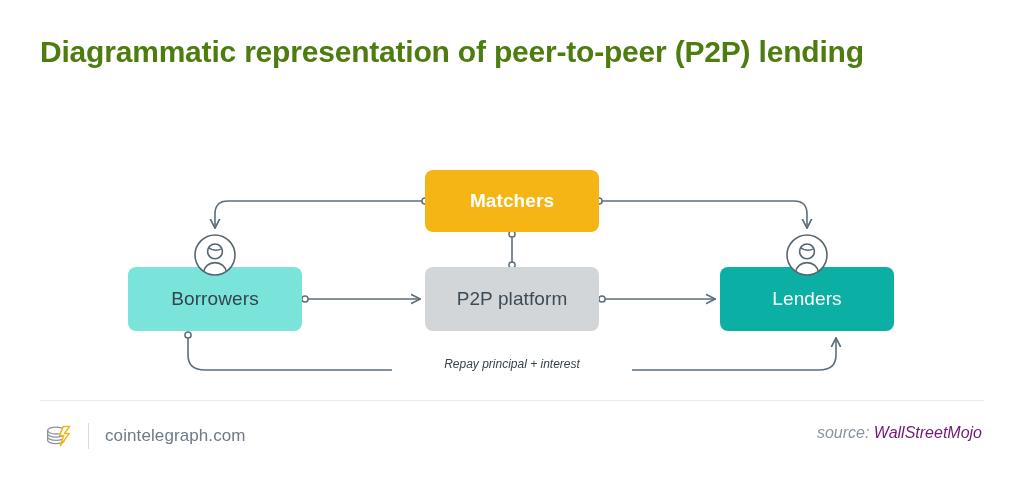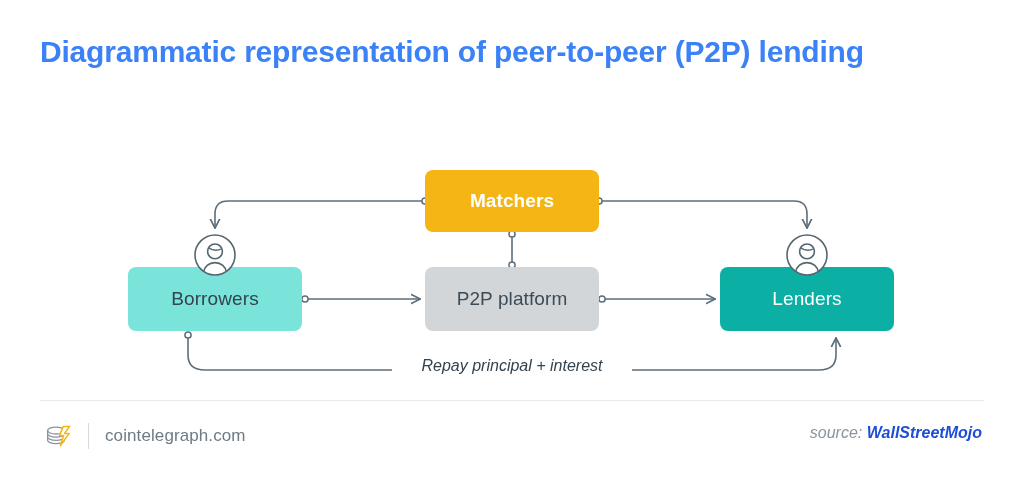--- a/index.html
+++ b/index.html
@@ -25,21 +25,21 @@
   
   .title {
     position: absolute;
     left: 40px;
     top: 32px;
     width: 900px;
     font-size: 30px;
     line-height: 1.36;
     font-weight: bold;
     letter-spacing: -0.2px;
-    color: #3b82f6;
+    color: #4d7c0f;
   }
 
   
   .stage {
     position: absolute;
     left: 0;
     top: 0;
     width: 1024px;
     height: 420px;
   }
@@ -109,21 +109,21 @@
   .avatar-borrowers { left: 193px; top: 233px; }
   .avatar-lenders   { left: 785px; top: 233px; }
 
   
   .repay-label {
     position: absolute;
     left: 392px;
     top: 357px;
     width: 240px;
     text-align: center;
-    font-size: 16px;
+    font-size: 12px;
     font-style: italic;
     color: #35434f;
     background: #ffffff;
     padding: 0 6px;
     box-sizing: border-box;
   }
 
   
   .footer-rule {
     position: absolute;
@@ -160,22 +160,22 @@
   }
   .footer-right {
     position: absolute;
     right: 42px;
     top: 424px;
     font-size: 16px;
     font-style: italic;
     color: #8b959d;
   }
   .footer-right .src-name {
-    font-weight: bold;
-    color: #1d4ed8;
+    font-weight: normal;
+    color: #701a75;
     font-style: italic;
   }
 </style>
 </head>
 <body>
 
 <div class="page">
 
   <div class="title">Diagrammatic representation of peer-to-peer (P2P) lending</div>
 

